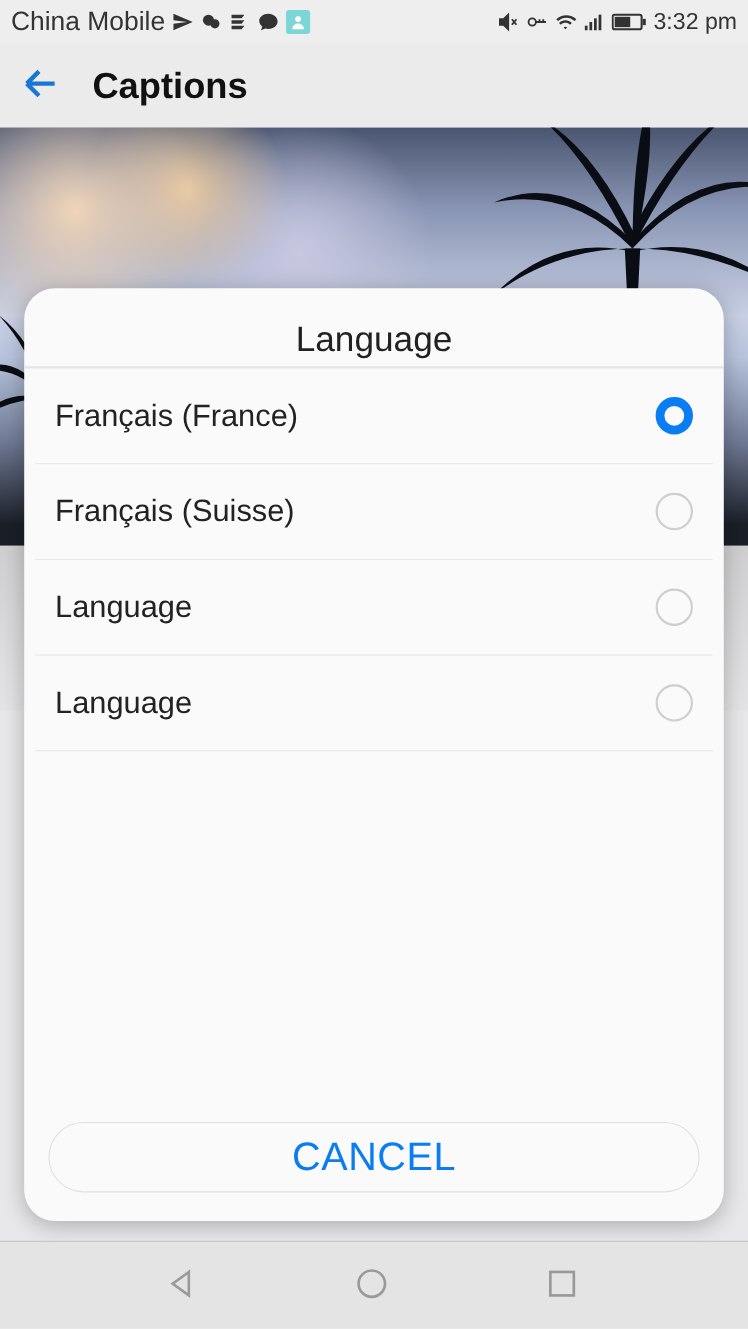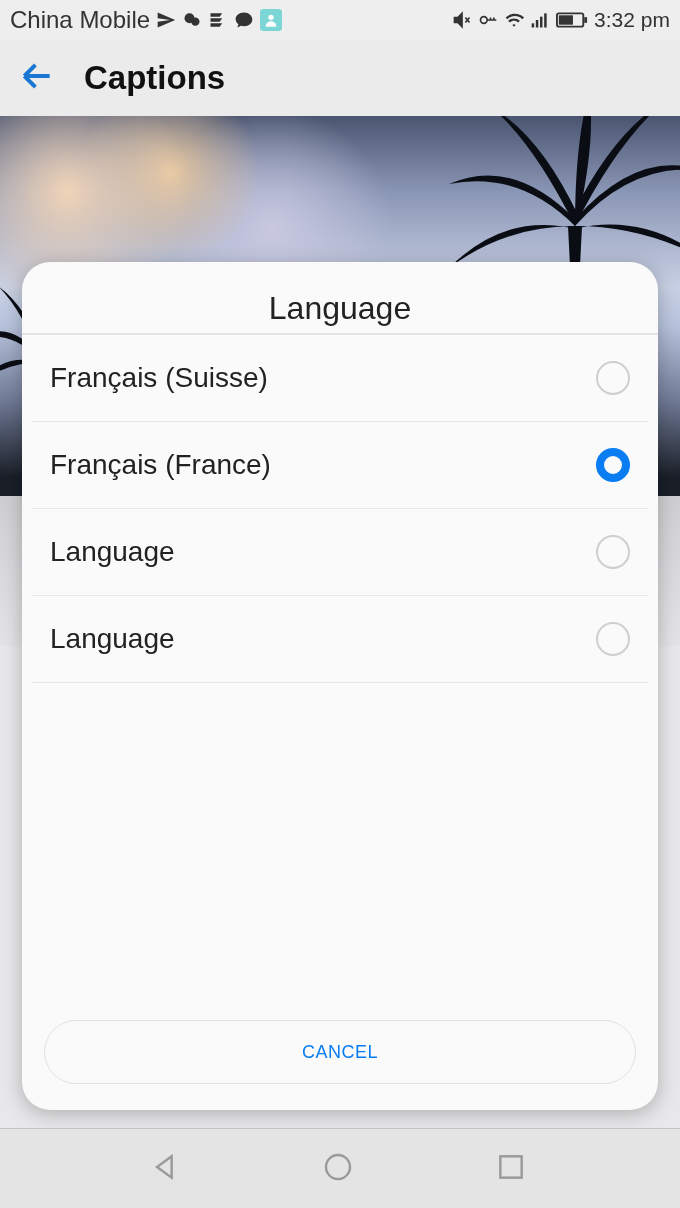--- a/index.html
+++ b/index.html
@@ -115,21 +115,21 @@
 .dialog-footer {
   padding: 20px 22px 26px;
 }
 .cancel-btn {
   width: 100%;
   height: 64px;
   border-radius: 34px;
   border: 1px solid #e0e0e0;
   background: #fafafa;
   color: #0a7df2;
-  font-size: 18px;
+  font-size: 36px;
   letter-spacing: 0.5px;
   font-weight: 400;
 }
 .avatar-icon {
   width: 22px; height: 22px;
   background: #7cd6d6;
   border-radius: 3px;
   display:flex; align-items:center; justify-content:center;
 }
 </style>
@@ -236,26 +236,26 @@
       <path d="M90 120 Q135 120 180 145 Q135 105 90 122"></path>
     </g>
   </svg>
 </div>
 <div class="strip"></div>
 
 <div class="dialog">
   <div class="dialog-title">Language</div>
   <div class="lang-list" id="lang-list">
       <div class="lang-row">
+        <span class="lang-label">Français (France)</span>
+        <span class="radio selected"></span>
+      </div>
+      <div class="lang-row">
         <span class="lang-label">Français (Suisse)</span>
         <span class="radio"></span>
-      </div>
-      <div class="lang-row">
-        <span class="lang-label">Français (France)</span>
-        <span class="radio selected"></span>
       </div>
       <div class="lang-row">
         <span class="lang-label">Language</span>
         <span class="radio"></span>
       </div>
       <div class="lang-row">
         <span class="lang-label">Language</span>
         <span class="radio"></span>
       </div>
       <div class="lang-row" style="border-bottom: none; height: 20px; padding: 10px 18px 0px; overflow: hidden;"></div>

